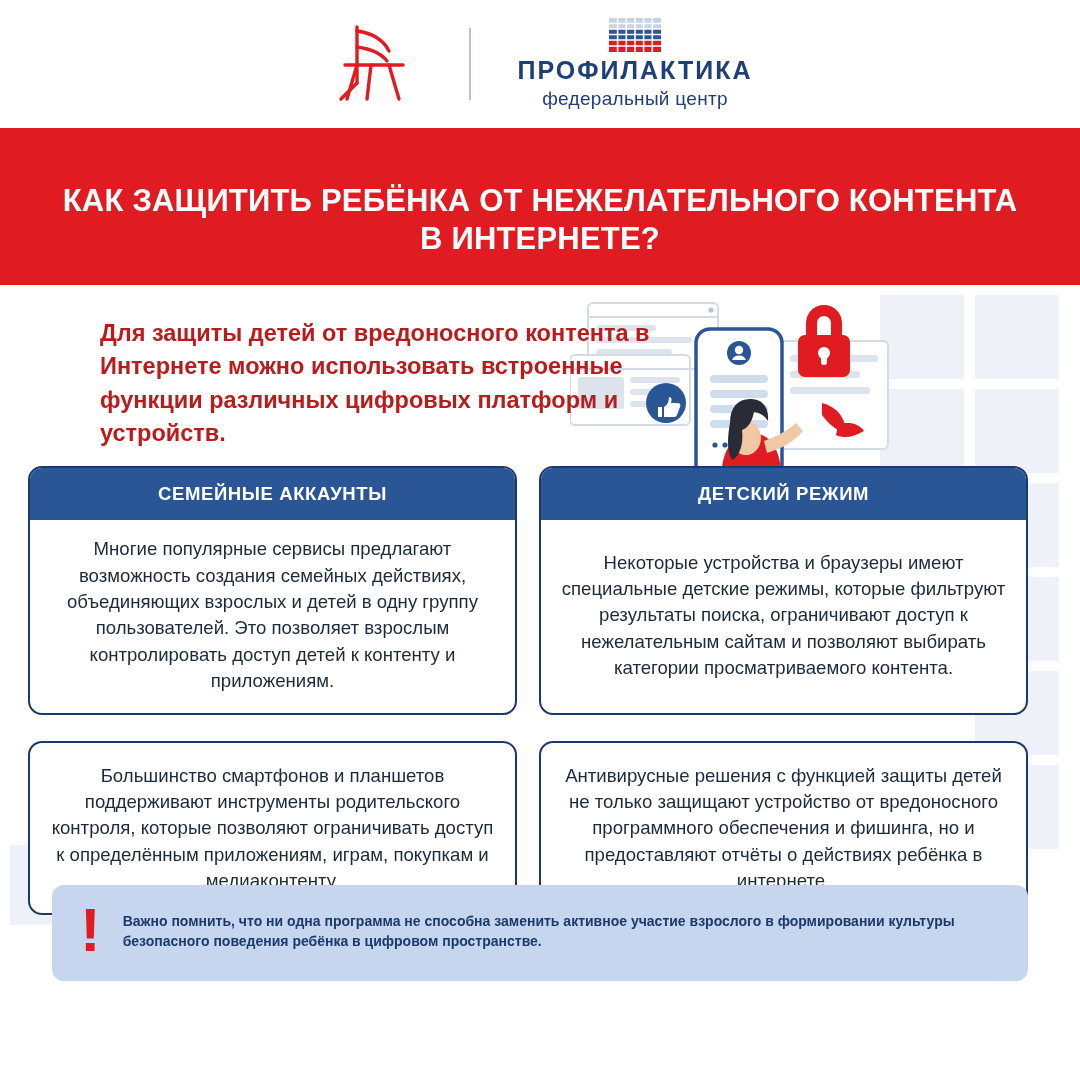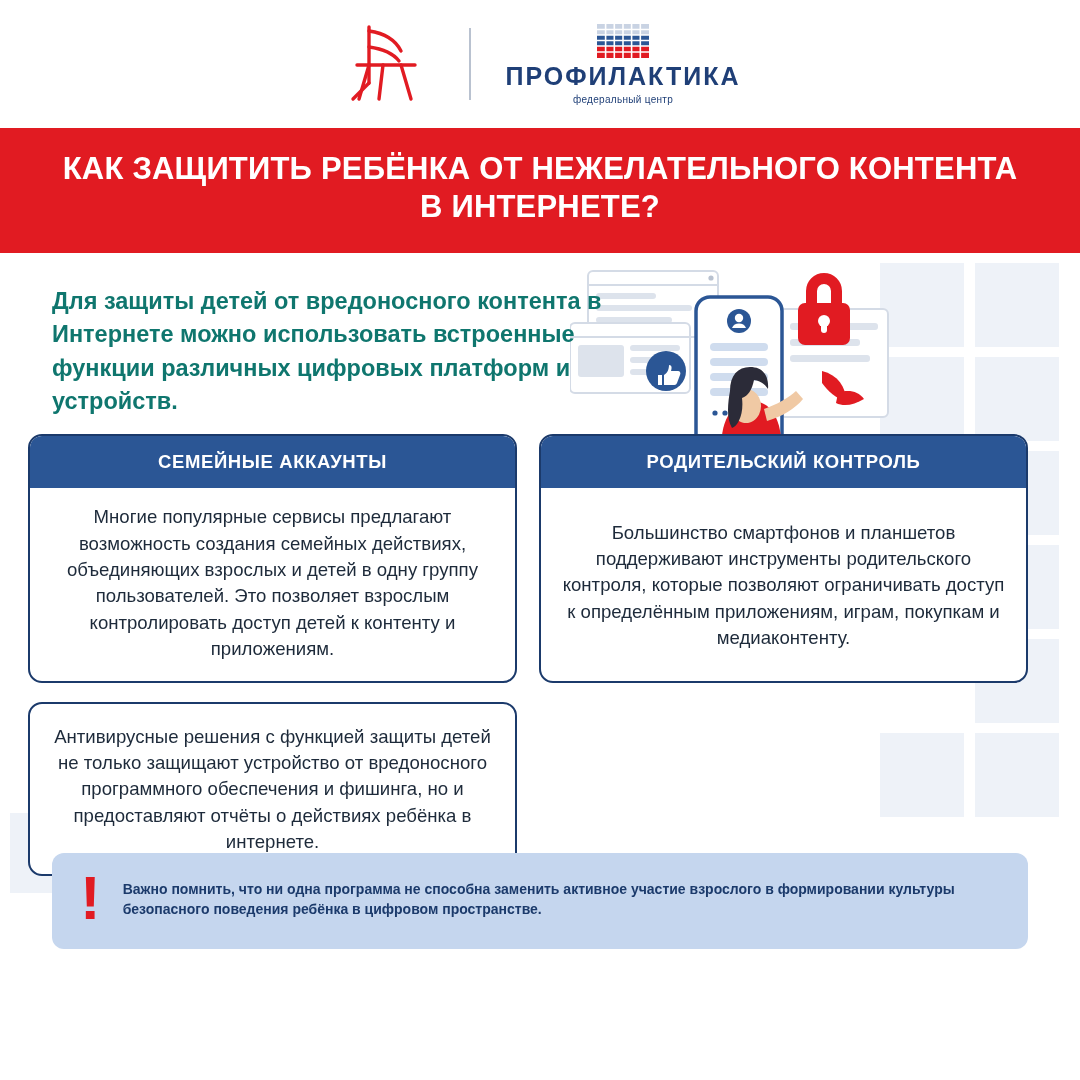--- a/index.html
+++ b/index.html
@@ -15,21 +15,21 @@
     position: relative;
   }
 
   
   .logo-bar {
     height: 128px;
     background: #ffffff;
     display: flex;
     align-items: center;
     justify-content: center;
-    gap: 0px;
+    gap: 12px;
     position: relative;
     z-index: 5;
   }
   .logo-chair {
     width: 96px;
     height: 86px;
     display: block;
   }
   .logo-divider {
     width: 2px;
@@ -50,40 +50,41 @@
   }
   .logo-title {
     color: #1f3f77;
     font-size: 25px;
     font-weight: bold;
     letter-spacing: 2.0px;
     line-height: 1;
   }
   .logo-sub {
     color: #1f3f77;
-    font-size: 10px;
+    font-size: 19px;
     letter-spacing: 0.3px;
     margin-top: 5px;
   }
 
   
   .banner {
     background: #e11b22;
     padding: 22px 60px 26px;
     text-align: center;
     position: relative;
     z-index: 5;
   }
   .banner-title {
     color: #ffffff;
     font-size: 31px;
     font-weight: bold;
     line-height: 1.24;
     letter-spacing: 0.2px;
     text-transform: uppercase;
+    margin-top: 32px;
   }
 
   
   .main {
     position: relative;
     padding: 0;
     height: 720px;
     background: #ffffff;
     overflow: hidden;
   }
@@ -97,44 +98,45 @@
   .sq {
     position: absolute;
     background: #eef2f8;
   }
 
   .intro {
     position: relative;
     z-index: 3;
     padding: 32px 0 0 52px;
     width: 600px;
-    color: #0f766e;
+    color: #b91c1c;
     font-size: 23.5px;
     font-weight: bold;
     line-height: 1.42;
+    margin-left: 48px;
   }
 
   
   .illo {
     position: absolute;
     right: 180px;
     top: 10px;
     width: 330px;
     height: 210px;
     z-index: 2;
   }
 
   
   .grid {
     position: relative;
     z-index: 3;
     margin: 16px 52px 0 28px;
     display: grid;
     grid-template-columns: 1fr 1fr;
-    gap: 19px 22px;
+    gap: 26px 22px;
   }
   .card {
     background: #ffffff;
     border: 2px solid #1b3a6b;
     border-radius: 14px;
     overflow: hidden;
     display: flex;
     flex-direction: column;
   }
   .card-head {
@@ -317,23 +319,26 @@
     </svg>
   </div>
 
   <div class="grid">
 
     <div class="card">
       <div class="card-head">СЕМЕЙНЫЕ АККАУНТЫ</div>
       <div class="card-body">Многие популярные сервисы предлагают возможность создания семейных действиях, объединяющих взрослых и детей в одну группу пользователей. Это позволяет взрослым контролировать доступ детей к контенту и приложениям.</div>
     </div>
 
+    <div class="card">
+      <div class="card-head">ДЕТСКИЙ РЕЖИМ</div>
+      <div class="card-body">Некоторые устройства и браузеры имеют специальные детские режимы, которые фильтруют результаты поиска, ограничивают доступ к нежелательным сайтам и позволяют выбирать категории просматриваемого контента.</div>
+    </div>
 
     <div class="card tall">
-      <div class="card-head">РОДИТЕЛЬСКИЙ КОНТРОЛЬ</div>
       <div class="card-body">Большинство смартфонов и планшетов поддерживают инструменты родительского контроля, которые позволяют ограничивать доступ к определённым приложениям, играм, покупкам и медиаконтенту.</div>
     </div>
 
     <div class="card tall">
       <div class="card-body">Антивирусные решения с функцией защиты детей не только защищают устройство от вредоносного программного обеспечения и фишинга, но и предоставляют отчёты о действиях ребёнка в интернете.</div>
     </div>
 
   </div>
 
   <div class="note">

